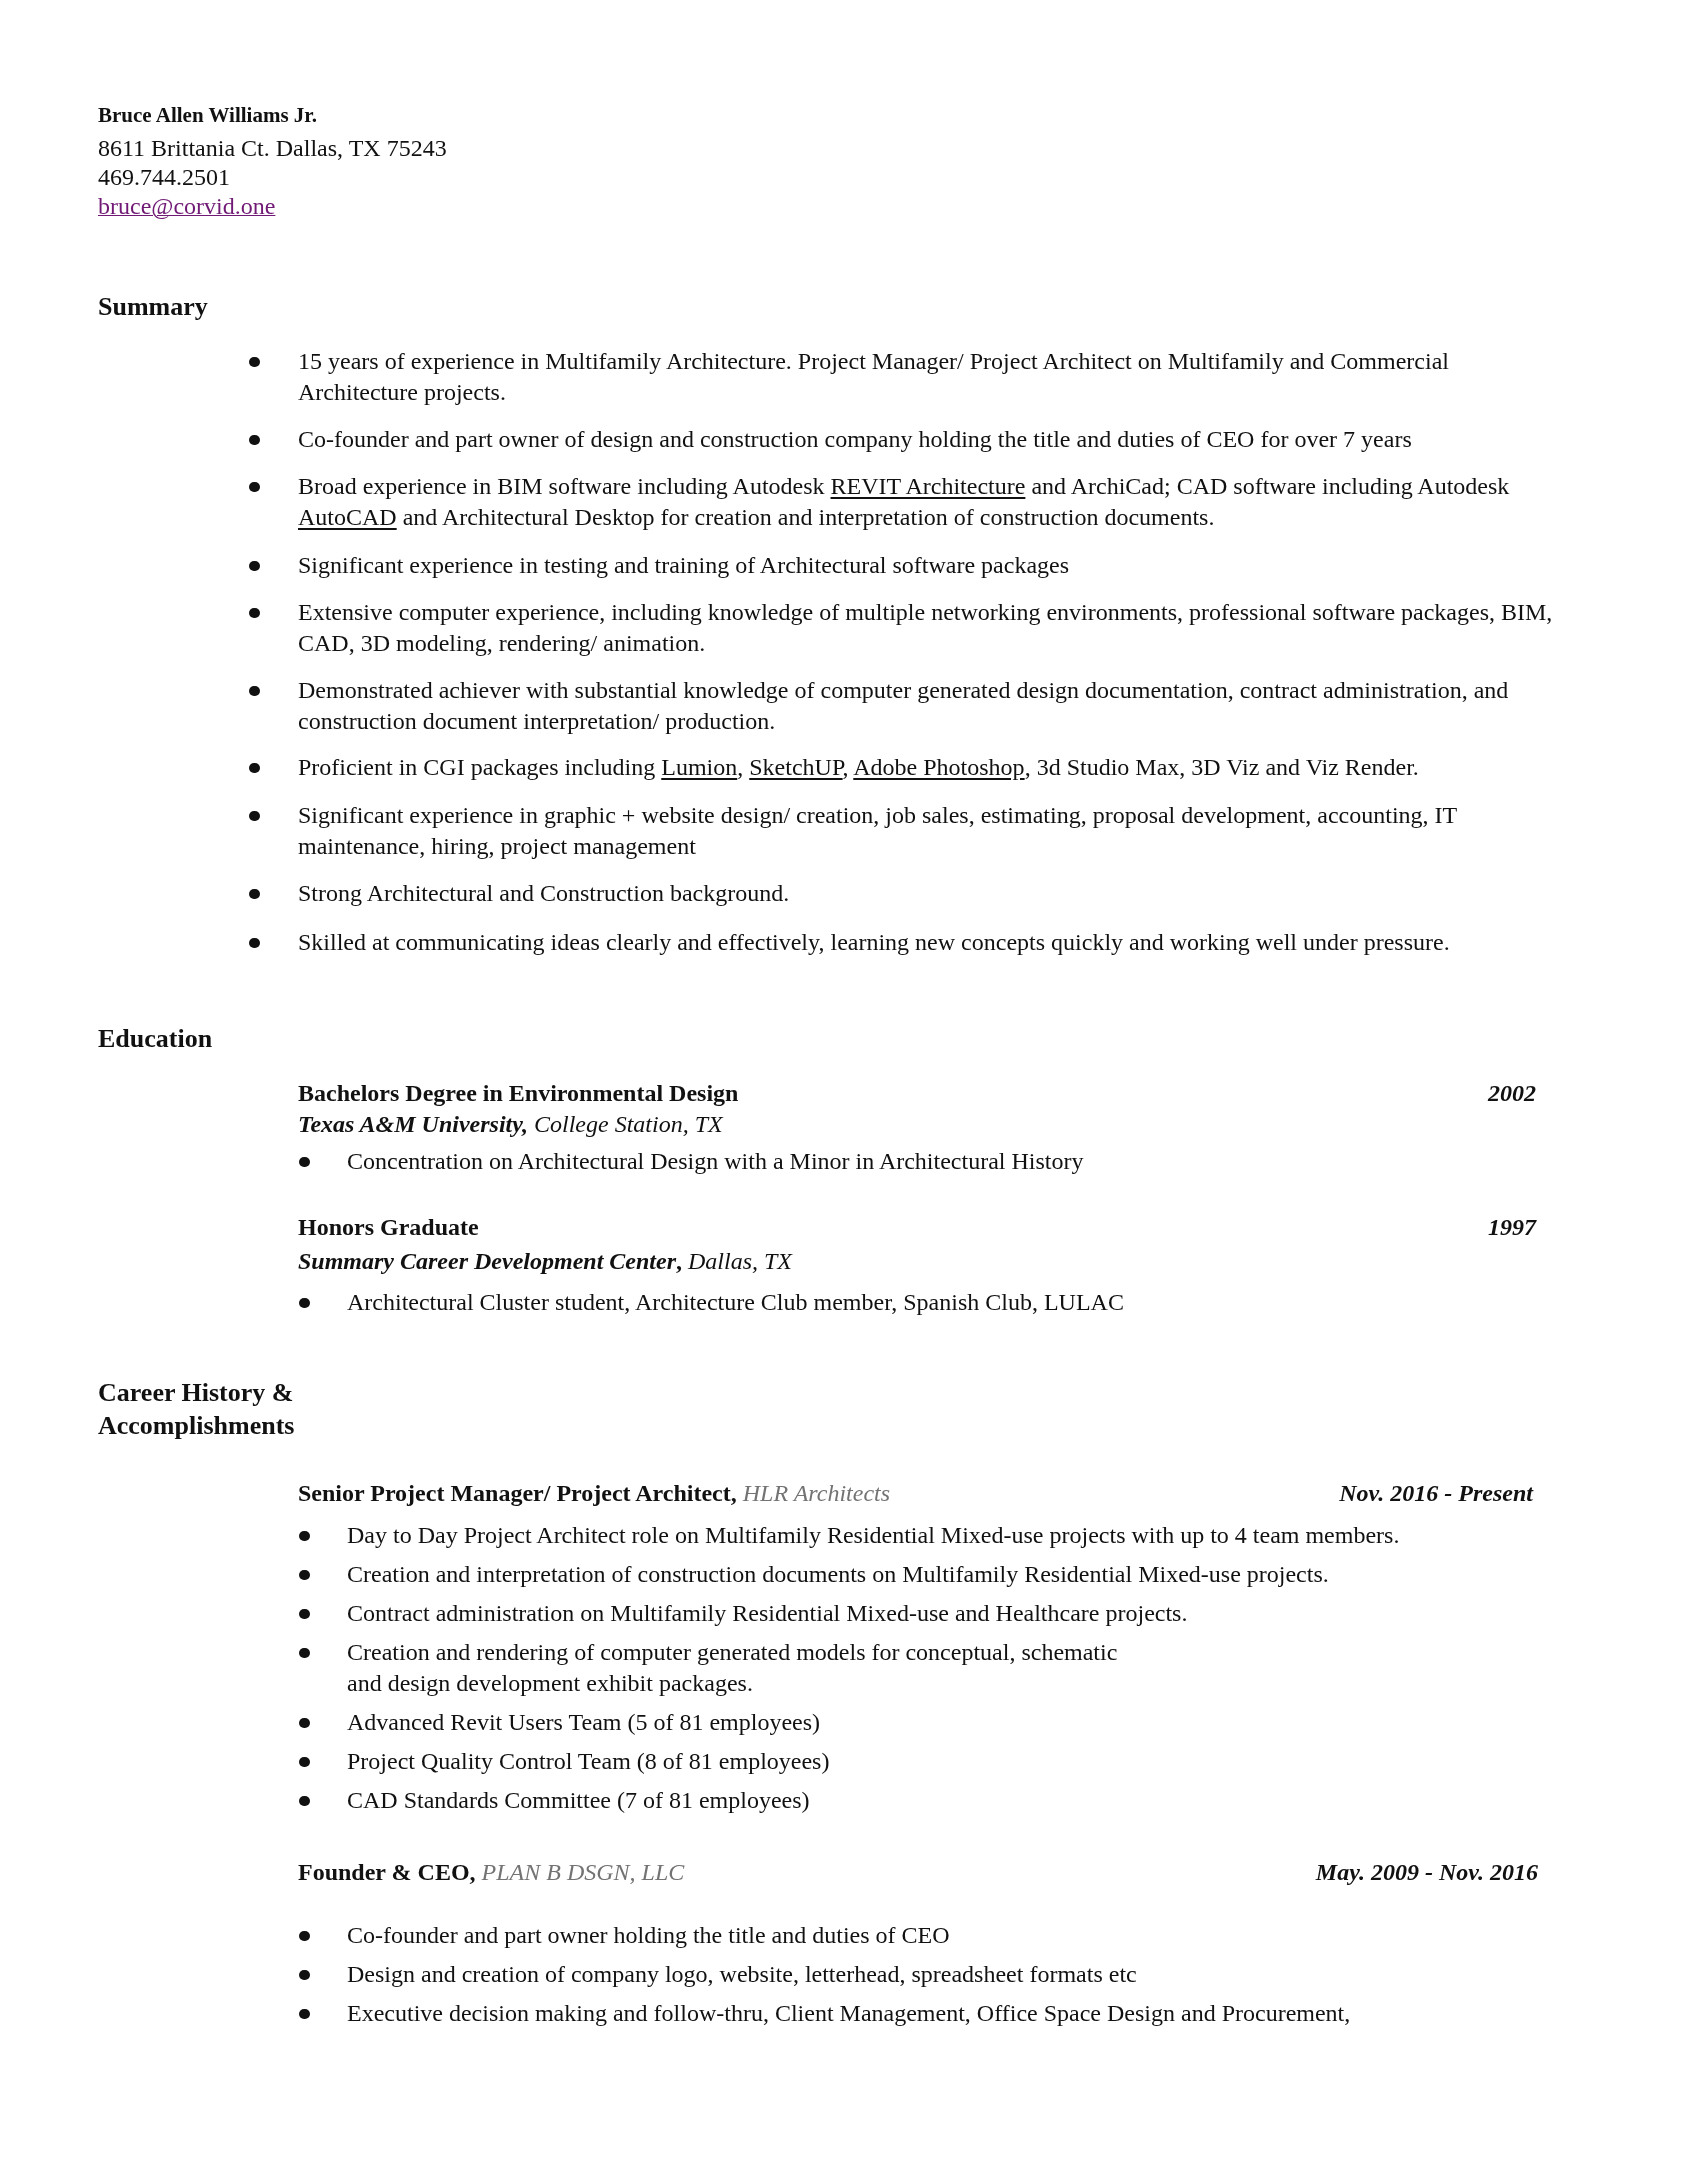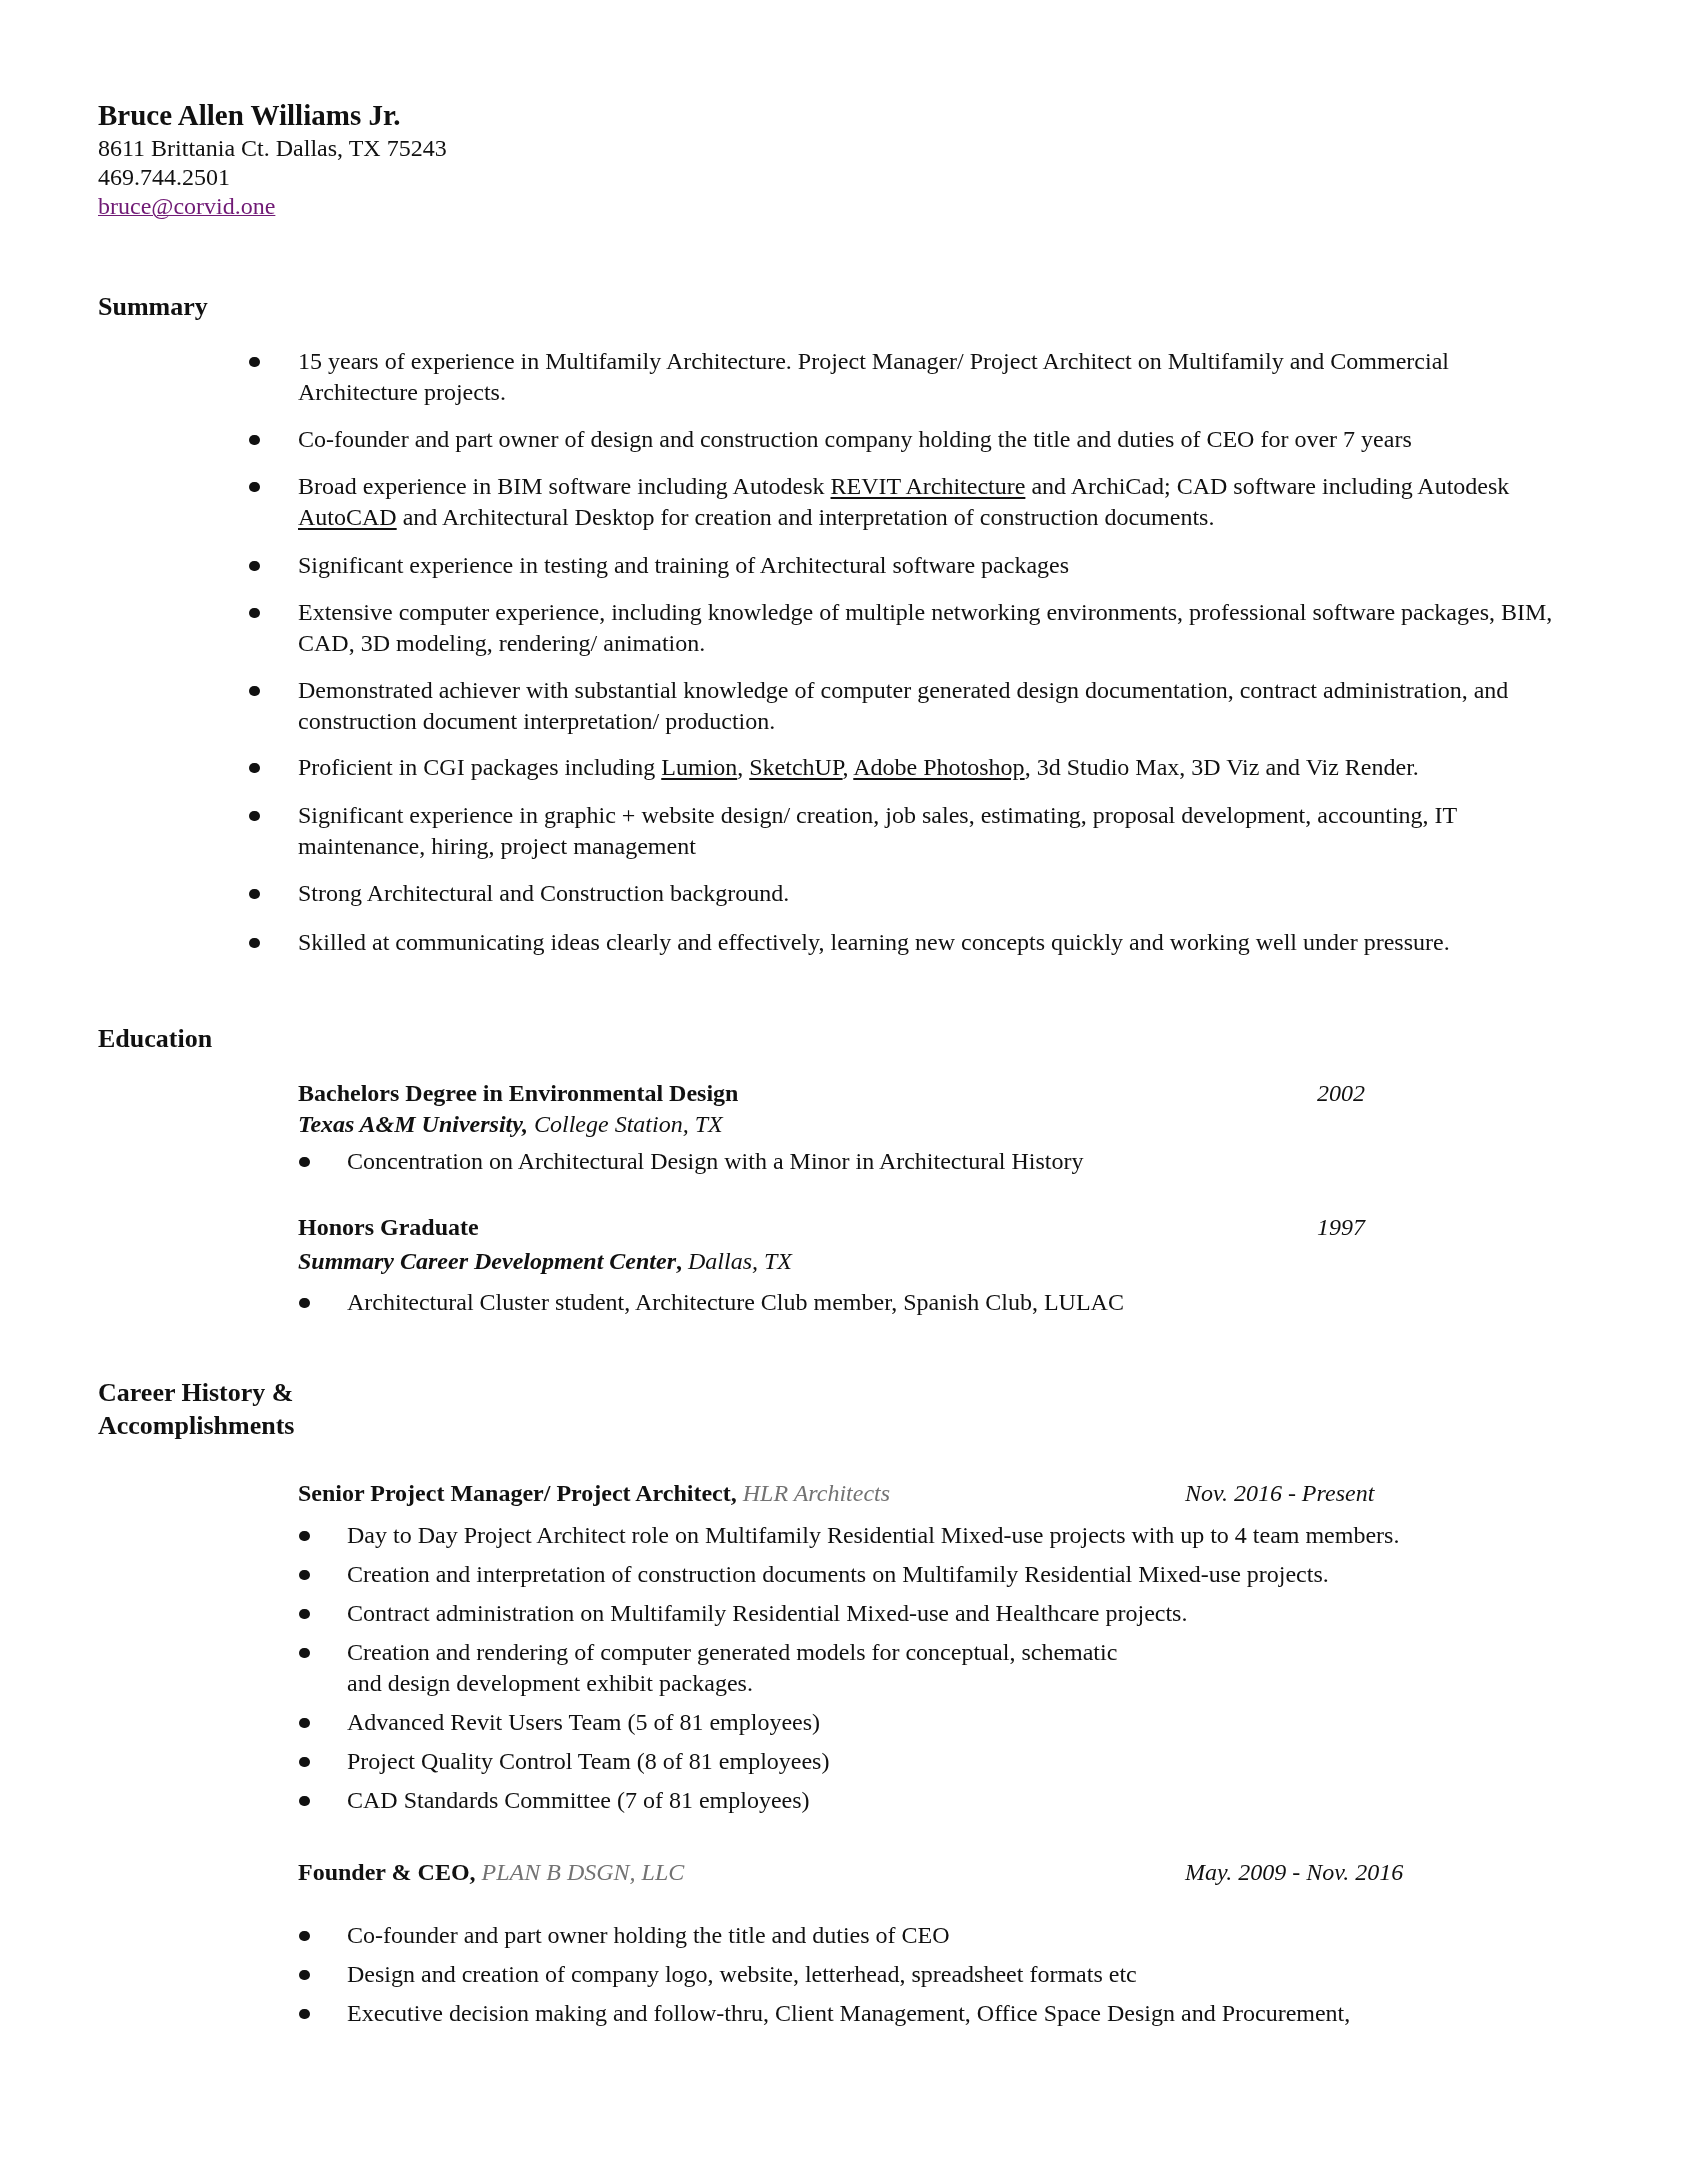--- a/index.html
+++ b/index.html
@@ -1,34 +1,34 @@
 <!DOCTYPE html>
 <html style="font-size:14px"><head>
 <meta charset="utf-8">
 <style>
   html, body { margin:0; padding:0; background:#ffffff; }
   body { width:1685px; height:2180px; position:relative; overflow:hidden;
          font-family:"Liberation Serif", "DejaVu Serif", serif; color:#111111; }
   .abs { position:absolute; white-space:nowrap; }
   .body-text { font-size:24px; line-height:31px; }
-  .name { left:98px; top:98px; font-size:29px; font-weight:bold; line-height:35px; }
+  .name { left:98px; top:98px; font-size:21px; font-weight:bold; line-height:35px; }
   .contact { left:98px; font-size:24px; line-height:29px; }
   .email { color:#701a75; text-decoration:underline; text-decoration-thickness:0.9px; }
   .section-h { left:98px; font-size:26px; font-weight:bold; line-height:33px; }
   .bullet-row { position:absolute; left:0; width:1685px; }
   .dot { position:absolute; width:10.5px; height:10.5px; border-radius:50%; background:#111; }
   .sum .dot { left:249px; top:10.5px; }
   .sum .txt { position:absolute; left:298px; width:1273px; white-space:normal; }
   .edu .dot, .job .dot { left:299px; top:10.5px; }
   .edu .txt, .job .txt { position:absolute; left:347px; white-space:nowrap; }
   .u { text-decoration:underline; text-decoration-thickness:1.8px; text-underline-offset:2.6px; }
   .b { font-weight:bold; }
   .i { font-style:italic; }
   .red { color:#737373; }
-  .right { position:absolute; font-style:italic; text-align:left; }
+  .right { position:absolute; font-style:italic; text-align:right;font-weight:bold; }
 </style>
 </head>
 <body>
 
 <div class="abs name">Bruce Allen Williams Jr.</div>
 <div class="abs contact" style="top:134px">8611 Brittania Ct. Dallas, TX 75243</div>
 <div class="abs contact" style="top:163px">469.744.2501</div>
 <a class="abs contact email" style="top:192px">bruce@corvid.one</a>
 
 <div class="abs section-h" style="top:290px">Summary</div>

